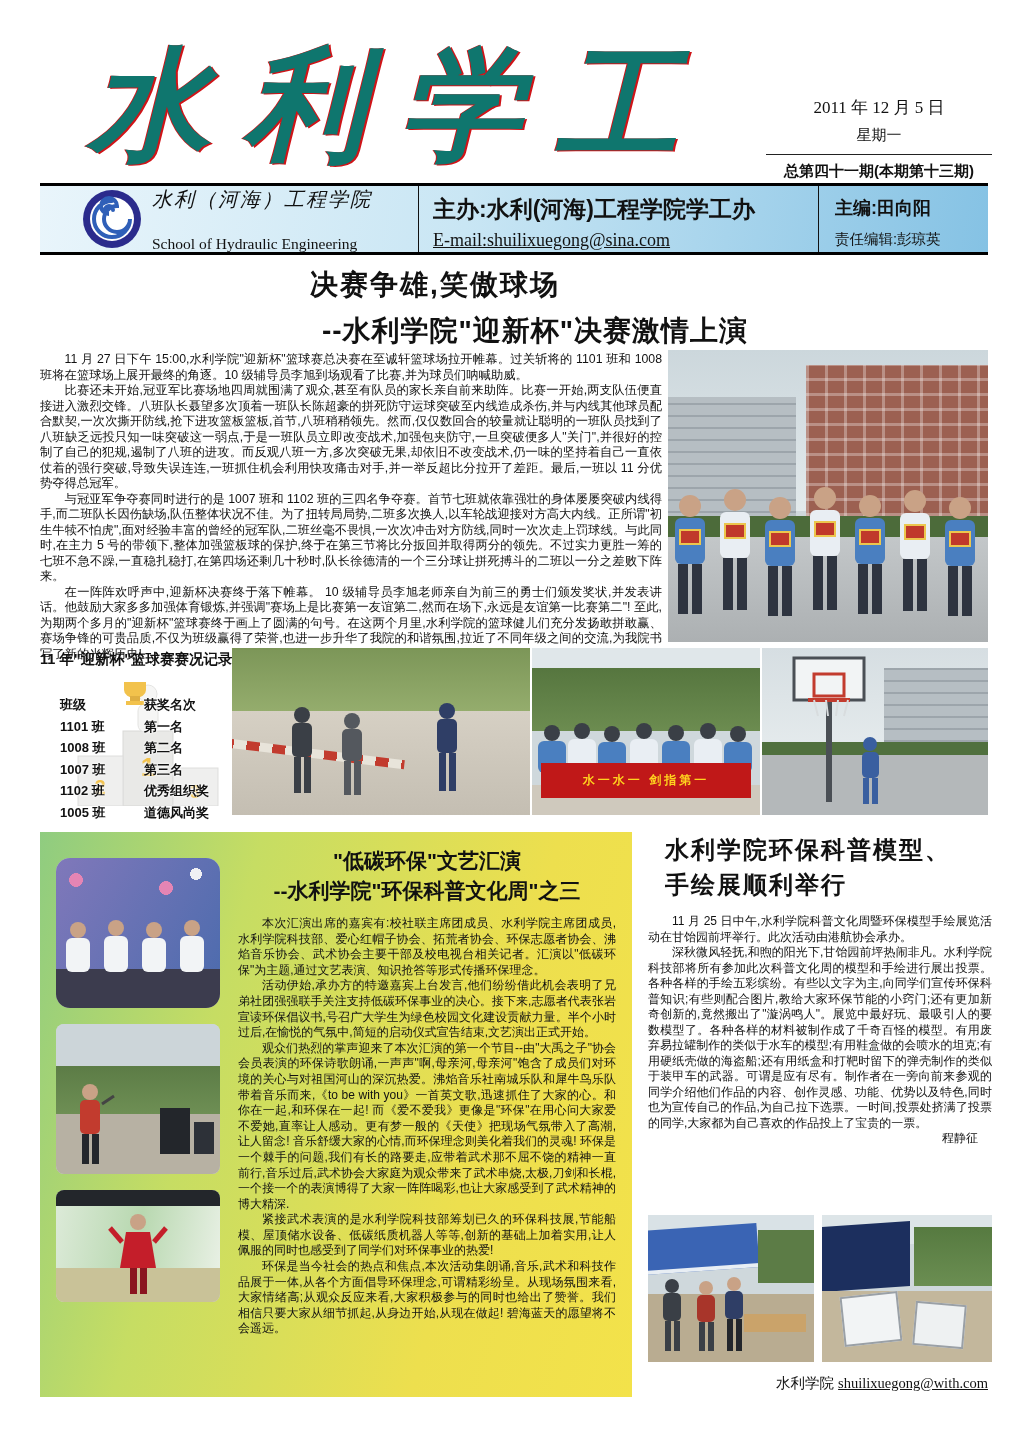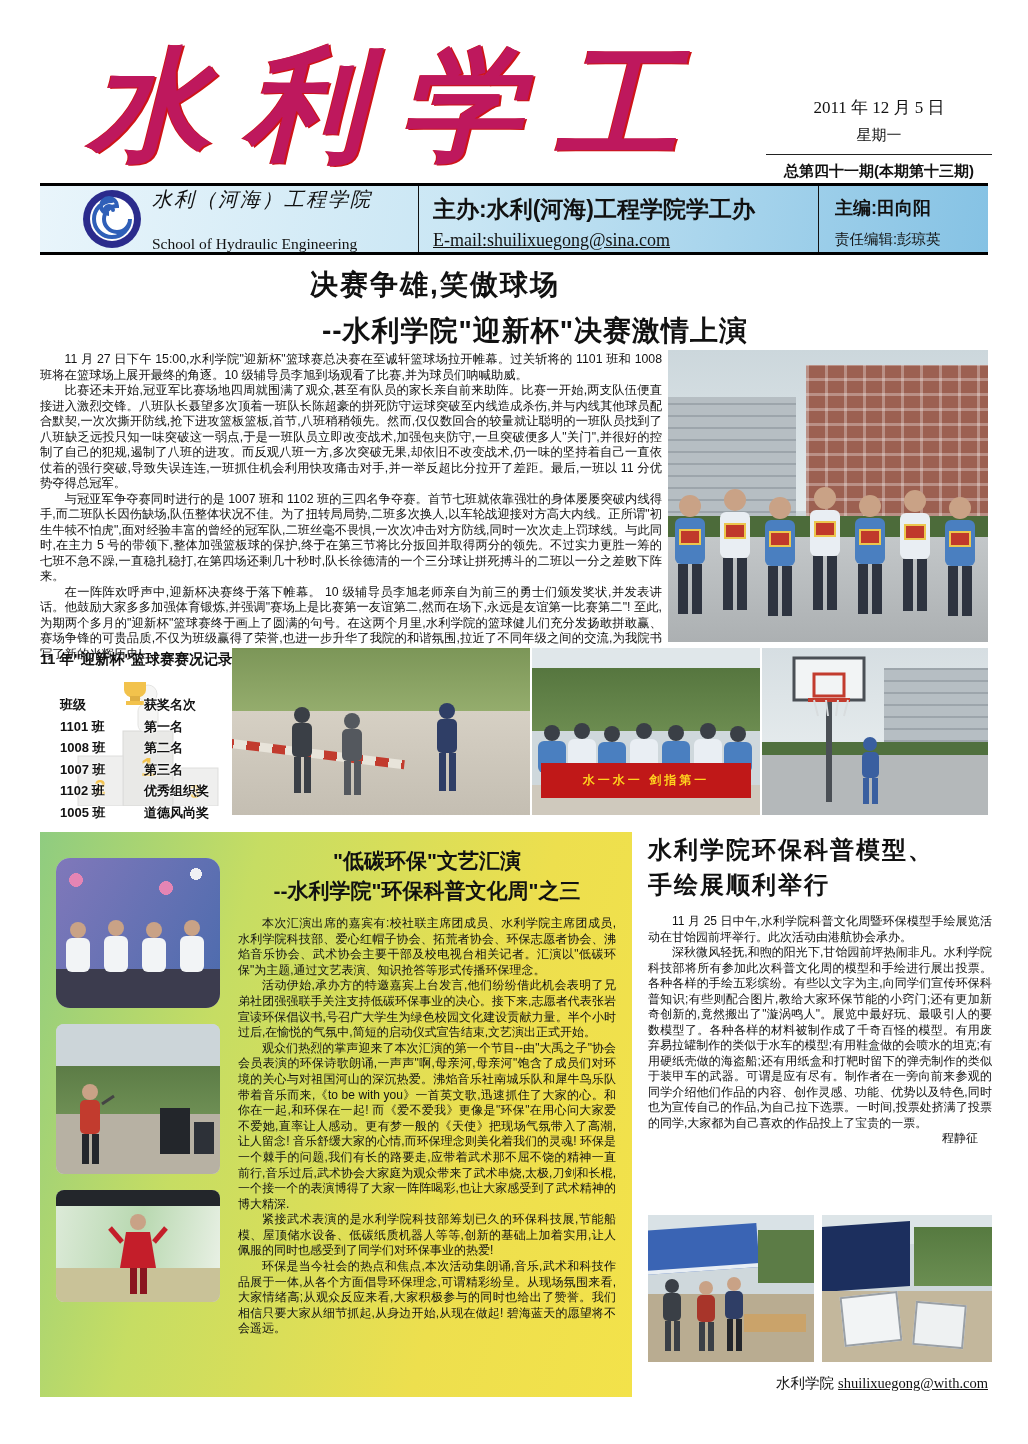--- a/index.html
+++ b/index.html
@@ -8,21 +8,21 @@
     position:relative; width:1028px; height:1444px; margin:0 auto;
     background:#ffffff; overflow:hidden;
     font-family:"Liberation Sans","DejaVu Sans",sans-serif; color:#111;
   }
   
   .mast-title {
     position:absolute; left:88px; top:40px; width:700px;
     font-family:"DejaVu Serif","Liberation Serif",serif;
     font-style:italic; font-weight:bold;
     font-size:122px; line-height:1.05; letter-spacing:34px;
-    color:#be185d; white-space:nowrap;
+    color:#0f766e; white-space:nowrap;
     text-shadow:2px 1px 0 #cf1418, -1px 0 0 #cf1418;
   }
   .mast-meta { position:absolute; left:766px; top:96px; width:226px; text-align:center; }
   .mast-date { font-family:"Liberation Serif","DejaVu Serif",serif; font-size:17px; }
   .mast-week { font-family:Liberation Serif, serif; font-size:15px; margin-top:7px; }
   .mast-issue { font-size:15px; font-weight:bold; border-top:1.5px solid #222; margin-top:9px; padding-top:7px; white-space:nowrap; }
   
   .bar {
     position:absolute; left:40px; top:183px; width:948px; height:72px;
     border-top:3px solid #000; border-bottom:3px solid #000;
@@ -76,21 +76,21 @@
     display:flex;
   }
   .sec-left-photos { width:192px; padding:26px 0 0 16px; position:relative; }
   .sec-left-photos .ph { position:relative; margin-bottom:16px; }
   .sec-left-text { flex:1; padding:14px 16px 0 6px; }
   .lt-title { text-align:center; font-weight:bold; font-size:21px; line-height:30px; }
   .lt-body { margin-top:10px; font-size:12px; line-height:15.6px; text-align:justify; }
   .lt-body p { text-indent:2em; }
   
   .sec-right { position:absolute; left:648px; top:832px; width:344px; height:565px; }
-  .rt-title { font-weight:bold; font-size:24px; line-height:35px; letter-spacing:2px; }
+  .rt-title { font-weight:bold; font-size:24px; line-height:35px; letter-spacing:2px;margin-left:17px; }
   .rt-body { margin-top:12px; font-size:12px; line-height:15.5px; text-align:justify; }
   .rt-body p { text-indent:2em; }
   .rt-photos { position:absolute; left:0; top:383px; width:344px; height:147px; }
   .footer-line { position:absolute; left:0; top:542px; width:340px; text-align:right; font-size:14.5px; }
   .footer-line .mail { text-decoration:underline; font-family:"Liberation Serif",serif; cursor:pointer; }
   .banner-strip { display:flex; align-items:center; justify-content:center;
     background:#c01818; color:#ffd41e; font-weight:bold; font-size:12px; letter-spacing:3px; white-space:nowrap; }
 </style>
 </head>
 <body>

